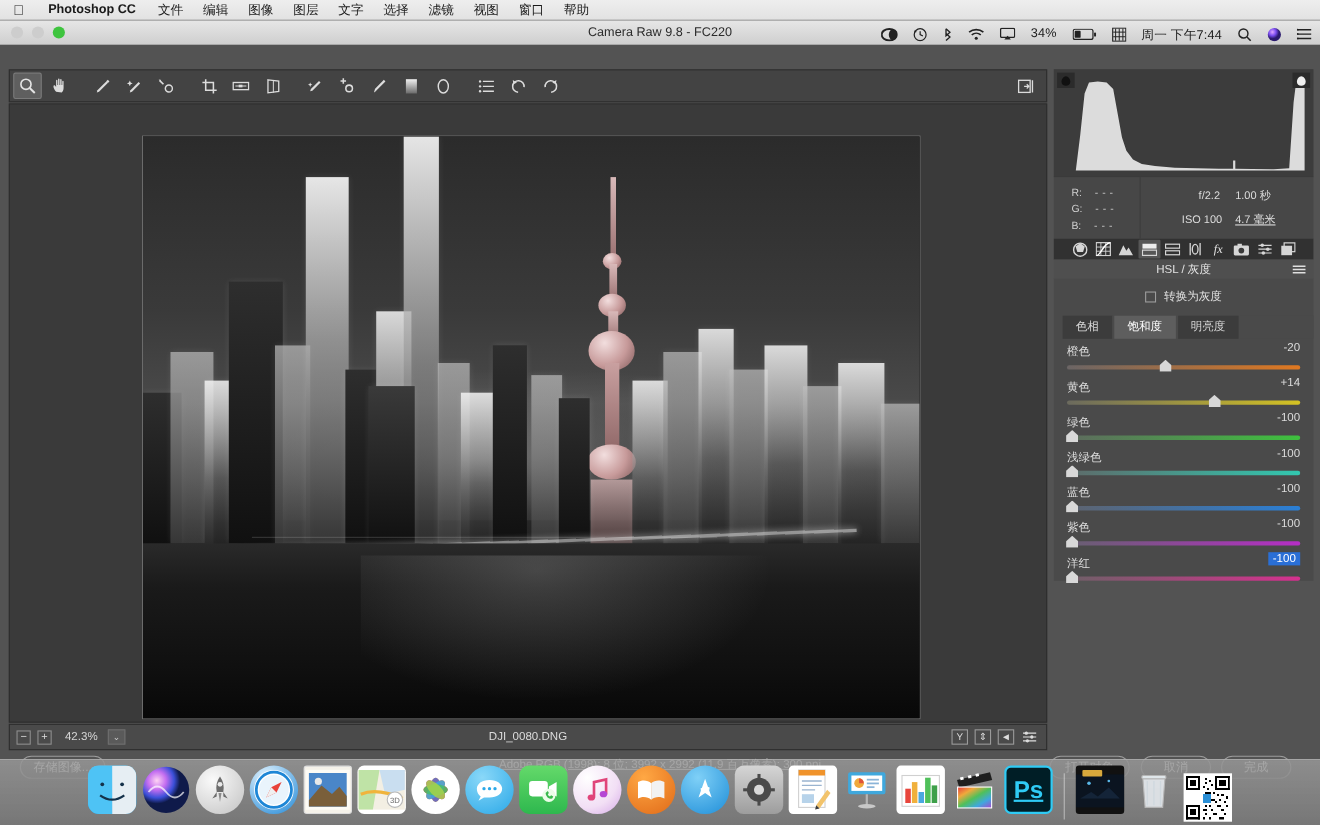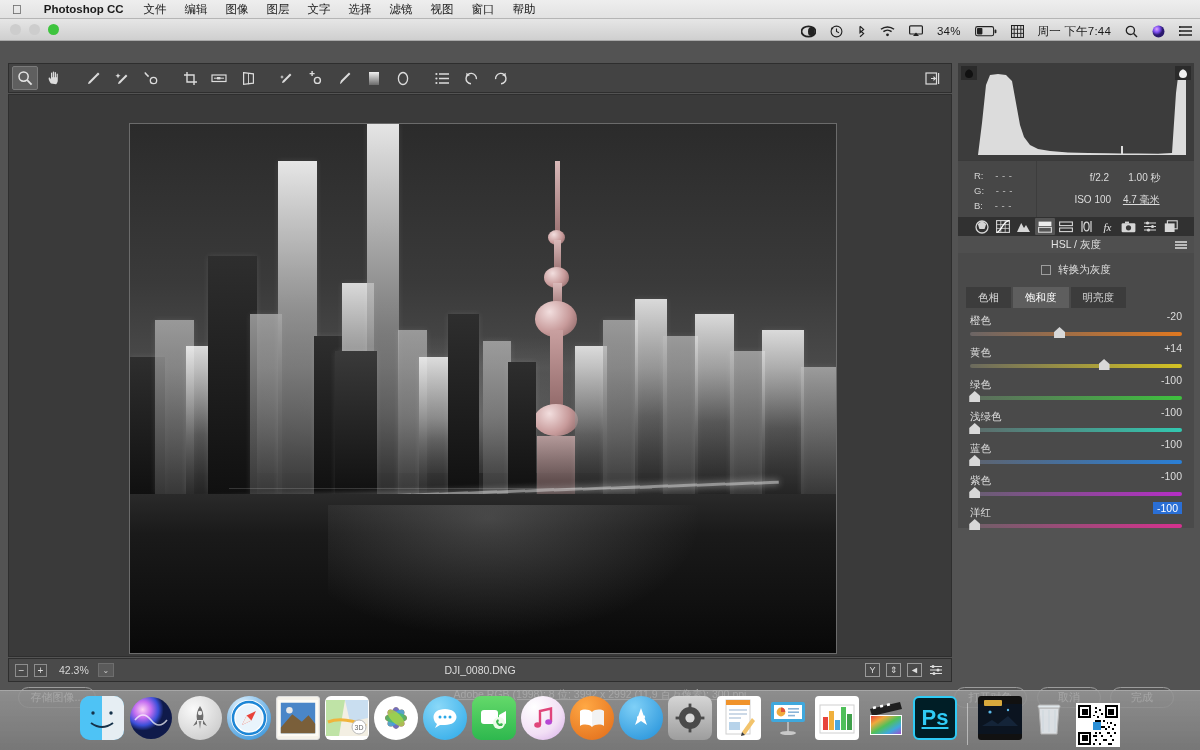--- a/index.html
+++ b/index.html
@@ -309,20 +309,21 @@
 </div>
 
 <div id="crwin">
 
   <div id="crtitle">
     <span class="lights">
       <span class="light l-red"></span>
       <span class="light l-yellow"></span>
       <span class="light l-green"></span>
     </span>
+    <span class="ttxt">Camera Raw 9.8 -  FC220</span>
   </div>
 
   <div id="crbody">
 
     <div id="toolbar">
       <div class="tool active">
         <svg class="svgicon" width="16" height="16" viewBox="0 0 16 16">
             <circle cx="6.6" cy="6.6" r="4.6" fill="none" stroke="#e4e4e4" stroke-width="1.5"></circle>
             <path d="M10.2 10.2 L14.6 14.6" stroke="#e4e4e4" stroke-width="1.8"></path>
           </svg>
@@ -526,21 +527,21 @@
           <div><span>R:</span>
                <span class="rv" style="margin-left:9px;">- - -</span></div>
           <div><span>G:</span>
                <span class="rv" style="margin-left:9px;">- - -</span></div>
           <div><span>B:</span>
                <span class="rv" style="margin-left:9px;">- - -</span></div>
         </div>
         <div id="expcol">
           <div>
             <span style="width:44px;text-align:right;">f/2.2</span>
-            <span style="width:54px;text-align:center;padding-left:11px;">1.00 秒</span>
+            <span style="width:54px;text-align:left;padding-left:11px;">1.00 秒</span>
           </div>
           <div>
             <span style="width:52px;text-align:right;">ISO 100</span>
             <span style="width:58px;text-align:left;padding-left:9px;text-decoration:underline;">4.7 毫米</span>
           </div>
         </div>
       </div>
 
       <div id="ptabs">
         <span class="ptab">

